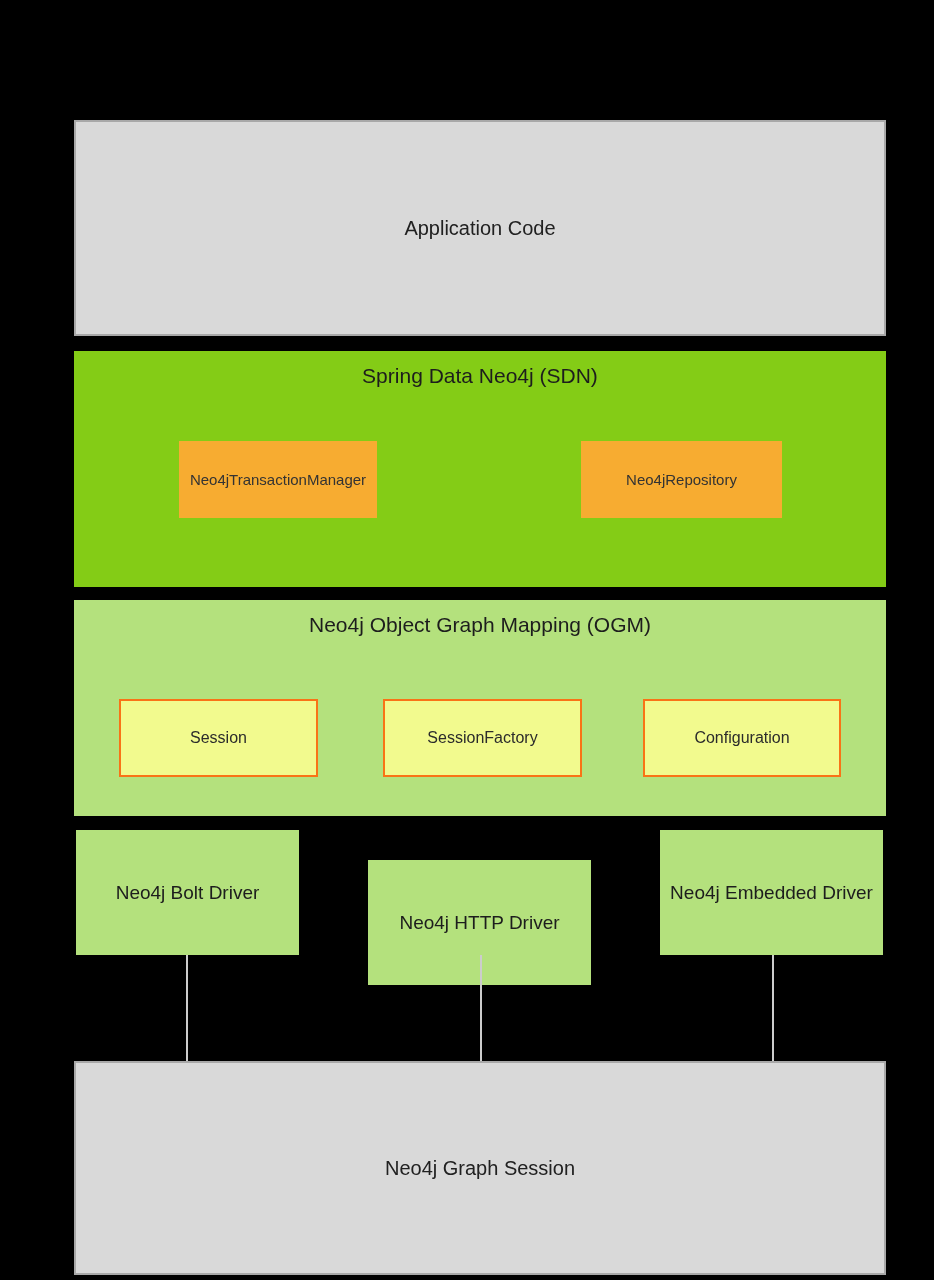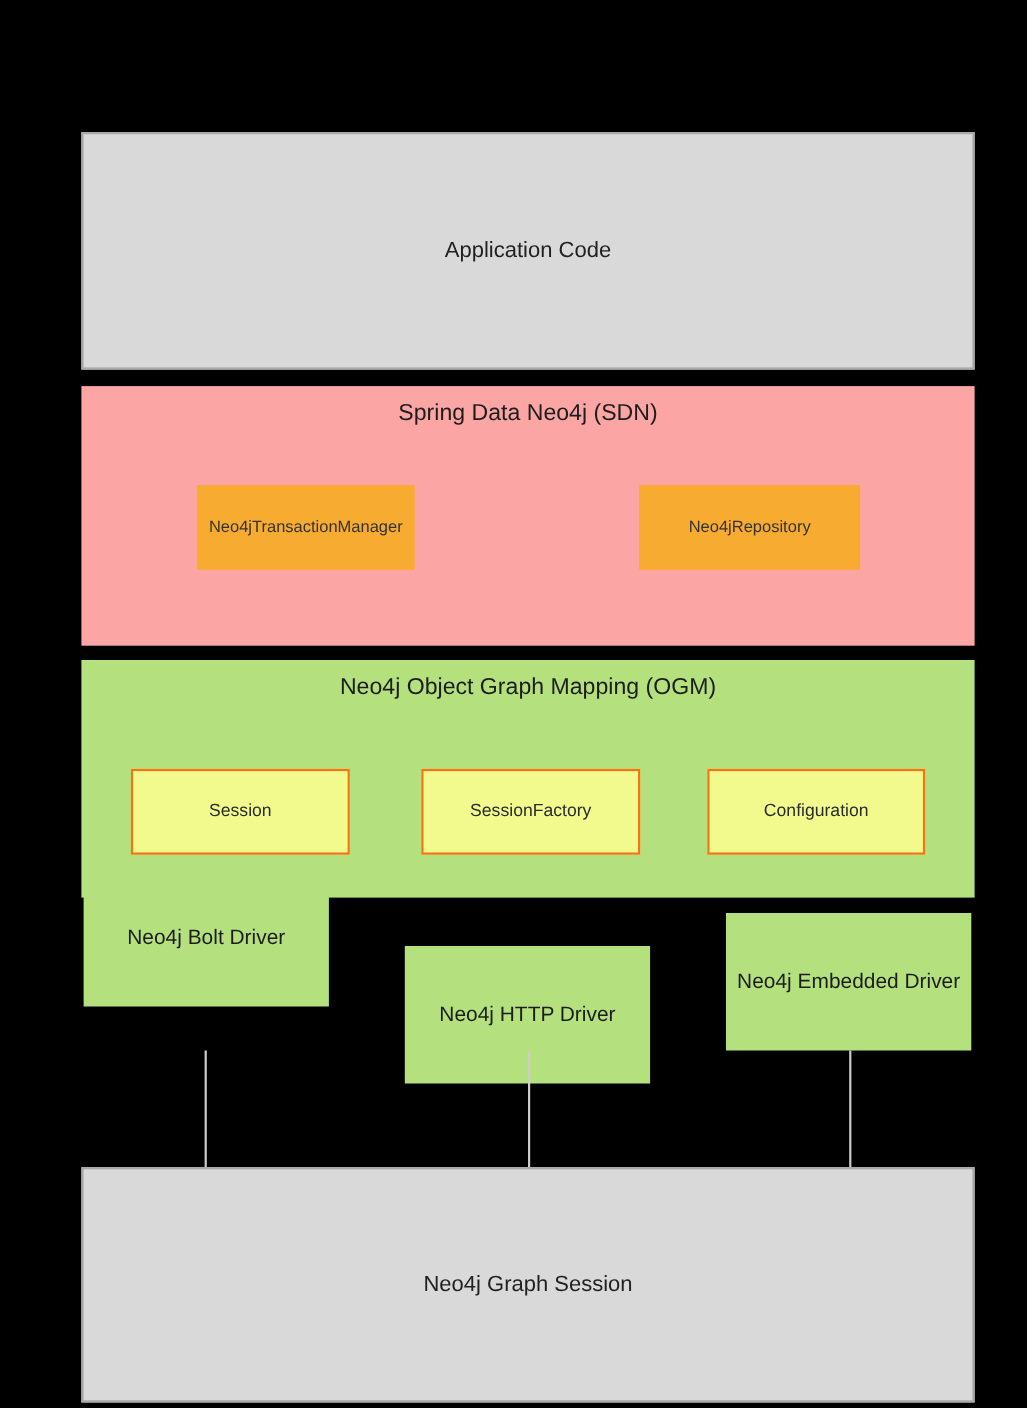--- a/index.html
+++ b/index.html
@@ -31,21 +31,21 @@
     font-size: 20px;
   }
   #app-code { left: 74px; top: 72px;  width: 812px; height: 216px; }
   #database { left: 74px; top: 1013px; width: 812px; height: 214px; }
 
   
   #sdn {
     position: absolute;
     left: 74px; top: 303px;
     width: 812px; height: 236px;
-    background: #fca5a5;
+    background: #84cc16;
     box-sizing: border-box;
   }
   .band-title {
     text-align: center;
     padding-top: 13px;
     font-size: 21px;
     color: #1d1d1d;
   }
   .sub-box {
     position: absolute;
@@ -77,21 +77,21 @@
   #ogm-session { left: 45px;  top: 99px; width: 199px; height: 78px; }
   #ogm-factory { left: 309px; top: 99px; width: 199px; height: 78px; }
   #ogm-config  { left: 569px; top: 99px; width: 198px; height: 78px; }
 
   
   .driver-box {
     background: #b4e17d;
     font-size: 19px;
     color: #1d1d1d;
   }
-  #driver-bolt     { left: 76px;  top: 742px; width: 223px; height: 125px; }
+  #driver-bolt     { left: 76px;  top: 782px; width: 223px; height: 125px; }
   #driver-http     { left: 368px; top: 812px; width: 223px; height: 125px; }
   #driver-embedded { left: 660px; top: 782px; width: 223px; height: 125px; }
 
   
   .connector {
     position: absolute;
     top: 907px;
     height: 106px;
     width: 2px;
     background: #cccccc;

